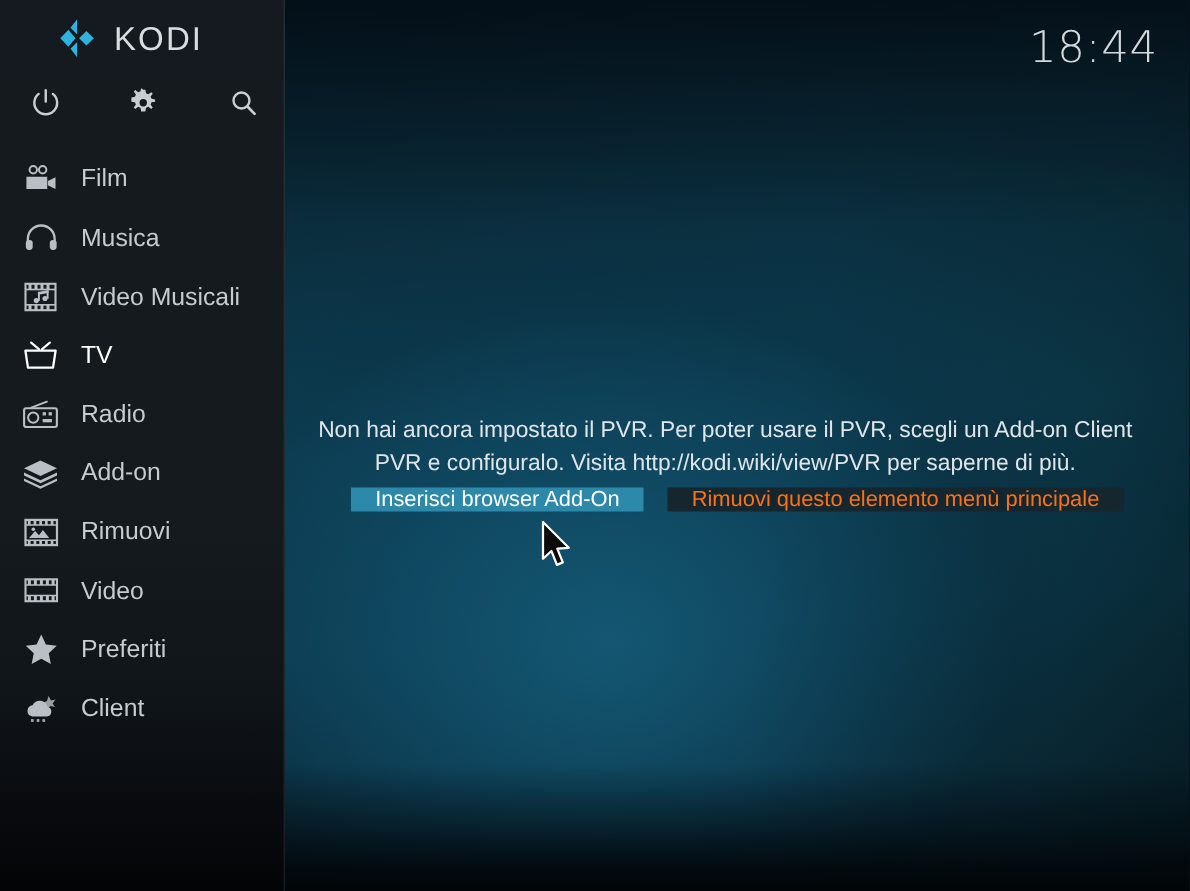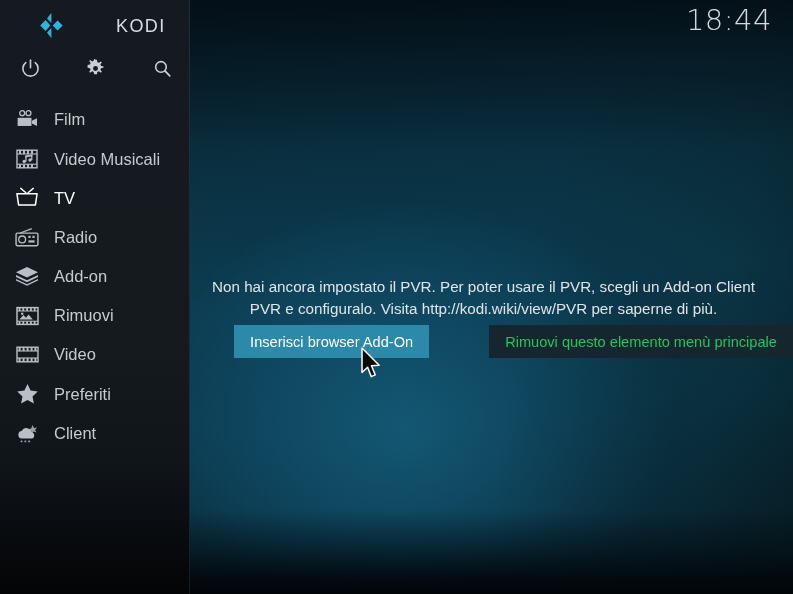--- a/index.html
+++ b/index.html
@@ -104,26 +104,25 @@
     align-items: center;
     gap: 11px;
   }
   .logo-mark {
     width: 27px;
     height: 27px;
     position: relative;
     flex: none;
   }
   .logo-text {
-    font-size: 18px;
+    font-size: 22px;
     letter-spacing: 1.4px;
     color: #d8dde0;
     font-weight: 400;
     line-height: 1;
-    margin-left: 40px;
   }
 
   .icon-row {
     position: absolute;
     left: 0;
     top: 50px;
     width: 190px;
     height: 36px;
   }
   .icon-btn {
@@ -173,21 +172,21 @@
   }
   .menu-item.dim .menu-label { color: #c6cbcf; }
   .menu-item.selected .menu-label {
     color: #ffffff;
   }
 
   
   .clock {
     position: absolute;
     right: 21px;
-    top: 3px;
+    top: 14px;
     font-size: 29px;
     font-weight: 300;
     color: #d3d9dd;
     letter-spacing: 0.5px;
     line-height: 1.2;
     font-family: "DejaVu Sans", sans-serif;
   }
 
   .panel {
     position: absolute;
@@ -212,40 +211,39 @@
     position: absolute;
     left: 0;
     top: 325px;
     width: 603px;
     display: flex;
     justify-content: center;
     align-items: flex-start;
     gap: 16px;
   }
   .kbtn {
-    height: 33px;
+    height: 16px;
     display: flex;
     align-items: center;
     justify-content: center;
     padding: 0 16px;
     font-size: 14.6px;
     color: #e7ecef;
     box-sizing: border-box;
     white-space: nowrap;
     border: none;
     font-family: "Liberation Sans", sans-serif;
-    margin-left: 44px;
   }
   .kbtn.focused {
     background: #2c89a9;
     color: #ffffff;
   }
   .kbtn.normal {
     background: #15262f;
-    color: #22c55e;
+    color: #f97316;
   }
 
   
   .cursor {
     position: absolute;
     left: 360px;
     top: 347px;
     width: 24px;
     height: 34px;
     pointer-events: none;
@@ -319,20 +317,30 @@
             <circle cx="6.4" cy="3.3" r="2.6" fill="none" stroke="#b9bfc4" stroke-width="1.4"></circle>
             <circle cx="13.0" cy="3.3" r="2.6" fill="none" stroke="#b9bfc4" stroke-width="1.4"></circle>
             <path d="M1.6 8.2 h14.6 v8.6 h-14.6 z" fill="#b9bfc4"></path>
             <path d="M16.6 11.2 l5.4-2.6 v8.2 l-5.4-2.6 z" fill="#b9bfc4"></path>
           </svg>
         </span>
         <span class="menu-label">Film</span>
       </div>
 
 
+      <div class="menu-item dim">
+        <span class="menu-icon">
+          <svg width="23" height="19" viewBox="0 0 24 20">
+            <path d="M2.6 14.0 v-3.2 a9.4 9.4 0 0 1 18.8 0 v3.2" fill="none" stroke="#b9bfc4" stroke-width="1.6"></path>
+            <rect x="1.2" y="11.6" width="4.8" height="7.0" rx="2.2" fill="#b9bfc4"></rect>
+            <rect x="18.0" y="11.6" width="4.8" height="7.0" rx="2.2" fill="#b9bfc4"></rect>
+          </svg>
+        </span>
+        <span class="menu-label">Musica</span>
+      </div>
 
       <div class="menu-item dim">
         <span class="menu-icon">
           <svg width="22" height="20" viewBox="0 0 22 20">
             <rect x="1.0" y="1.2" width="20" height="17.6" fill="none" stroke="#b9bfc4" stroke-width="1.4"></rect>
             <line x1="1.0" y1="5.0" x2="21.0" y2="5.0" stroke="#b9bfc4" stroke-width="1.1"></line>
             <line x1="1.0" y1="15.2" x2="21.0" y2="15.2" stroke="#b9bfc4" stroke-width="1.1"></line>
             <g fill="#b9bfc4">
               <rect x="3.0" y="1.2" width="2" height="3.8"></rect>
               <rect x="7.0" y="1.2" width="2" height="3.8"></rect>

